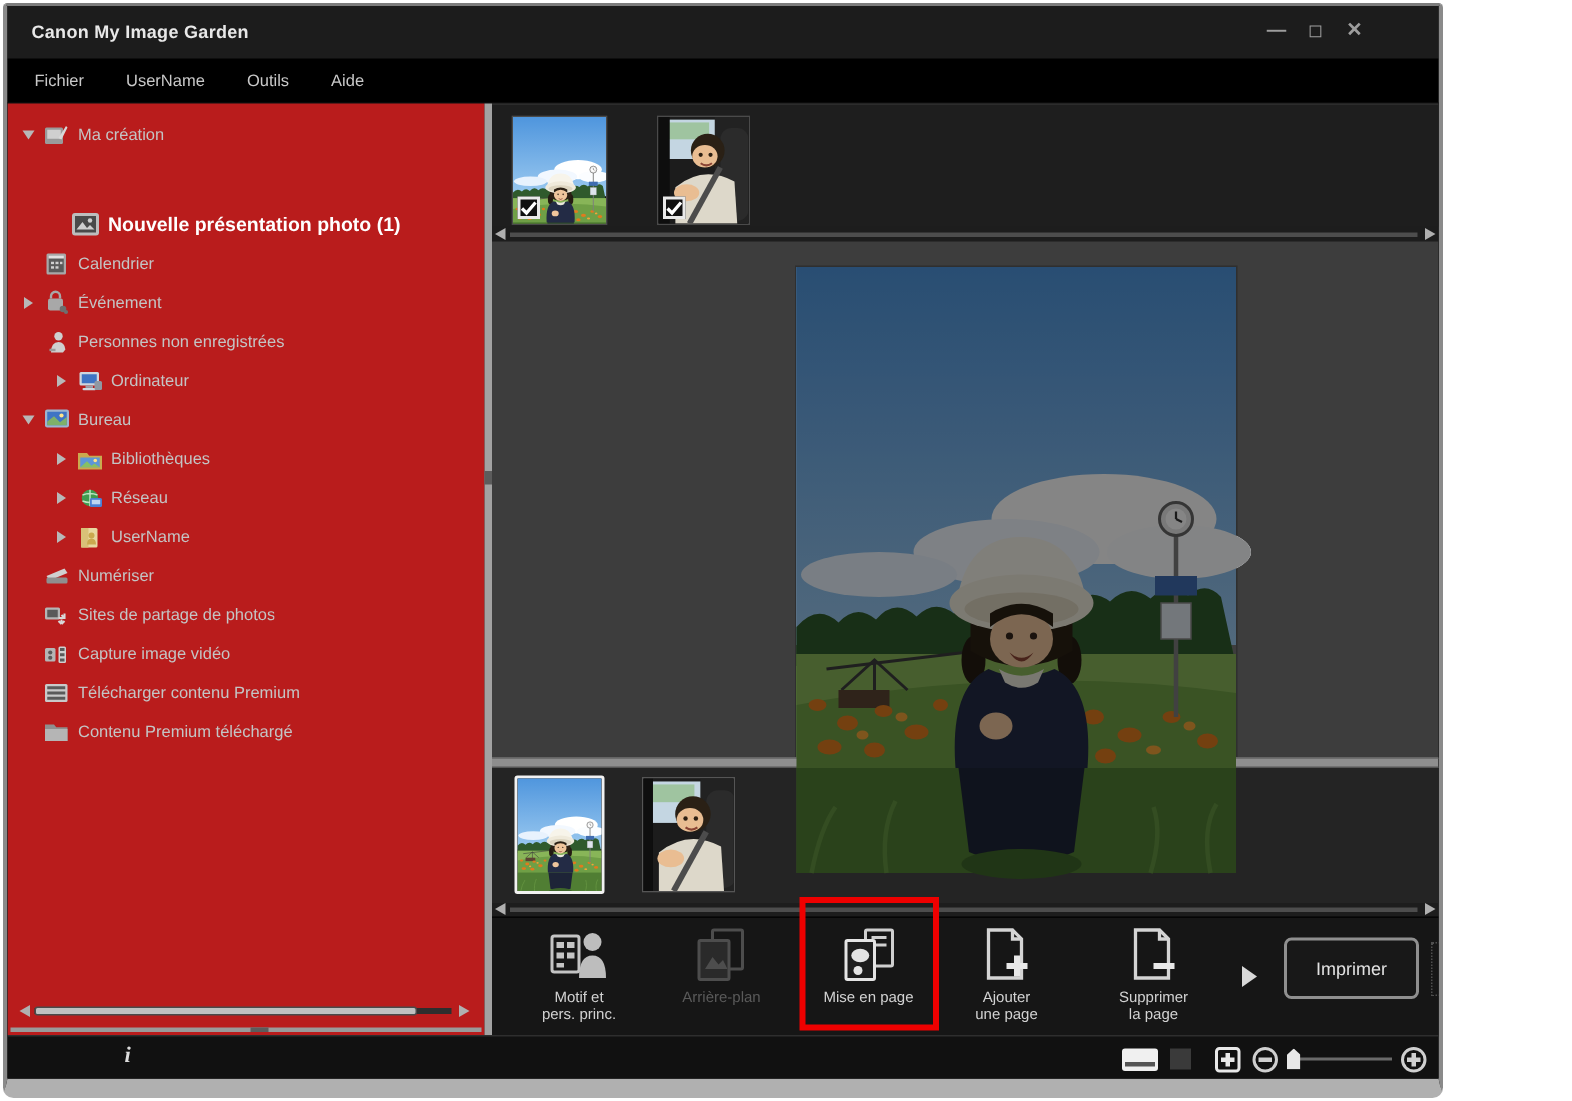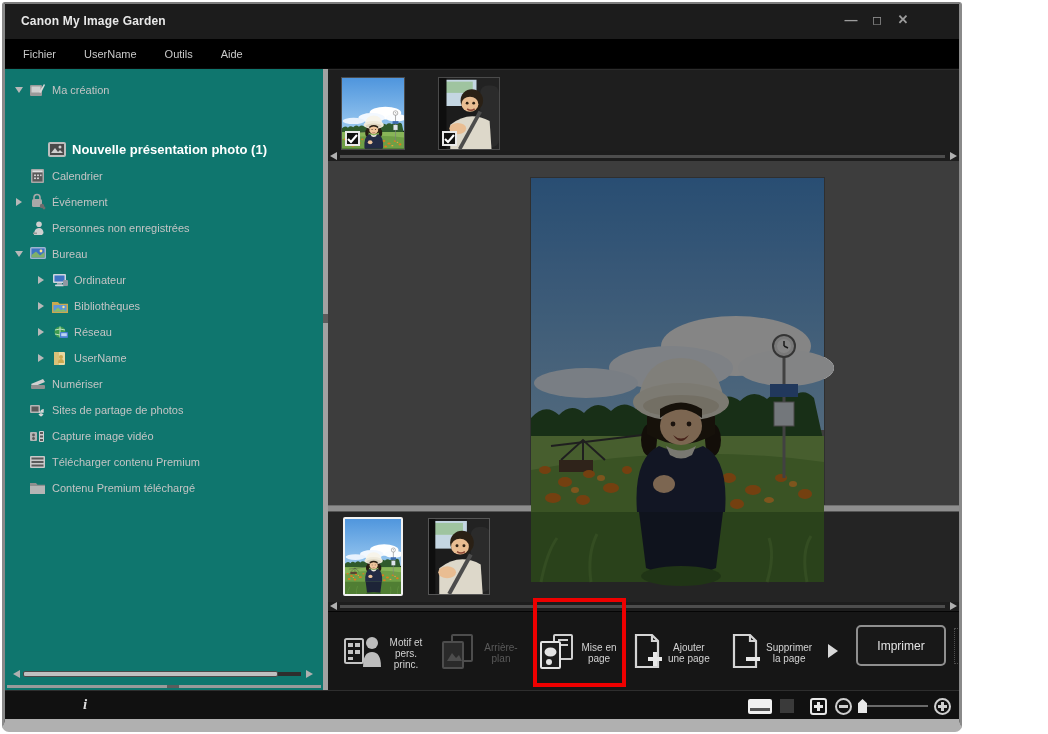--- a/index.html
+++ b/index.html
@@ -14,21 +14,21 @@
   .wbtn{width:16px;height:16px;color:#9d9d9d;font-size:13px;line-height:16px;text-align:center;cursor:default;}
   .wbtn.min{font-weight:bold;}
   .wbtn.max{font-size:12px;}
   .wbtn.close{font-weight:bold;}
   
   .menubar{height:29px;background:#000000;border-bottom:1px solid #0a0a0a;display:flex;align-items:center;}
   .menu-item{color:#c9c9c9;font-size:11px;padding:0 14px;height:100%;display:flex;align-items:center;}
   .menu-item:nth-child(1){margin-left:4px;}
   
   .content{position:relative;display:flex;height:621px;background:#161616;}
-  .sidebar{position:relative;width:318px;background:#0f766e;padding-top:8px;overflow:hidden;}
+  .sidebar{position:relative;width:318px;background:#b91c1c;padding-top:8px;overflow:hidden;}
   .splitter{width:5px;background:#a2a2a2;position:relative;}
   .splitter .grip{position:absolute;left:0;top:245px;width:5px;height:9px;background:#5c5c5c;}
   .main{position:relative;flex:1;background:#1d1d1d;}
   
   .trow{display:flex;align-items:center;height:26px;color:#c4c4c4;font-size:11px;white-space:nowrap;}
   .trow.sel{height:28px;color:#ffffff;font-size:13px;font-weight:bold;margin-top:32px;}
   .tw{width:12px;display:inline-flex;align-items:center;justify-content:center;flex:none;}
   .lvl0 .tw{margin-left:8px;}
   .lvl1 .tw{margin-left:30px;}
   .trow.sel .tw{margin-left:26px;}
@@ -59,21 +59,21 @@
   .photo-main{position:absolute;left:203px;top:17px;width:293px;height:327px;box-shadow:0 0 0 1px #2f2f2f;}
   .photo-main-dim{position:absolute;left:203px;top:0;width:293px;height:70px;filter:brightness(.52);}
   .thumb{position:absolute;border:1px solid #4a4a4a;background:#000;overflow:hidden;}
   .thumb svg{display:block;}
   .t1{left:13px;top:7px;width:64px;height:73px;}
   .t2{left:110px;top:7px;width:62px;height:73px;}
   .pt1{left:15px;top:5px;width:60px;height:79px;border:2px solid #f2f2f2;border-radius:2px;}
   .pt2{left:100px;top:6px;width:62px;height:77px;border:1px solid #555;}
   .chk{position:absolute;left:3px;bottom:3px;width:15px;height:15px;background:#101010;border:2px solid #e9e9e9;display:flex;align-items:center;justify-content:center;}
   
-  .tbtn{position:absolute;top:4px;width:86px;height:72px;display:flex;align-items:center;justify-content:flex-start;color:#d2d2d2;}
+  .tbtn{position:absolute;top:4px;width:86px;height:72px;display:flex;flex-direction:column;align-items:center;justify-content:flex-start;color:#d2d2d2;}
   .tbtn .ticn{height:42px;display:flex;align-items:center;justify-content:center;}
   .tbtn .tlbl{font-size:10px;line-height:11px;text-align:center;white-space:pre-line;margin-top:2px;}
   .tbtn.disabled{color:#5a5a5a;}
   .b-theme{left:15px;} .b-bg{left:110px;} .b-layout{left:208px;} .b-add{left:300px;} .b-del{left:398px;}
   .more-arrow{position:absolute;left:500px;top:32px;width:0;height:0;border-top:7px solid transparent;border-bottom:7px solid transparent;border-left:10px solid #d8d8d8;}
   .print-btn{position:absolute;left:528px;top:13px;width:90px;height:41px;background:#181818;border:2px solid #8f8f8f;border-radius:5px;color:#e2e2e2;font-size:12px;display:flex;align-items:center;justify-content:center;}
   .pager{position:absolute;left:626px;top:16px;width:84px;height:36px;border:1px dotted #4e4e4e;display:flex;align-items:center;}
   .pg-prev{width:40px;display:flex;align-items:center;justify-content:center;}
   .pg-prev .tri{width:0;height:0;border-top:8px solid transparent;border-bottom:8px solid transparent;border-right:13px solid #575757;}
   .pg-next{width:42px;height:34px;border:2px solid #909090;border-radius:4px;background:#1a1a1a;display:flex;align-items:center;justify-content:center;}
@@ -281,49 +281,49 @@
         <span class="ticon">
           <svg width="12" height="14" viewBox="0 0 12 14">
               <circle cx="7" cy="3.2" r="2.8" fill="#cfcfcf"></circle>
               <path d="M2,14 q0,-7 5,-7 q4,0 4.6,5 L10,14 Z" fill="#cfcfcf"></path>
               <rect x="1" y="11.5" width="4" height="1.6" fill="#9a9a9a"></rect>
             </svg>
         </span>
         <span class="tlabel">Personnes non enregistrées</span>
       </div>
 
-      <div class="trow lvl0">
-        <span class="tw">
-            <span class="exp-down"></span>
-          </span>
-        <span class="ticon">
-          <svg width="16" height="14" viewBox="0 0 16 14">
-              <rect width="16" height="12" rx="1.5" fill="#9db4cf"></rect>
-              <rect x="1.5" y="1.5" width="13" height="9" fill="#3f74c4"></rect>
-              <path d="M1.5,8 L6,4.5 L10,8.5 L14.5,5 V10.5 H1.5 Z" fill="#7fb069"></path>
-              <circle cx="11" cy="4" r="1.4" fill="#ffe48a"></circle>
-            </svg>
-        </span>
-        <span class="tlabel">Bureau</span>
-      </div>
-
       <div class="trow lvl1">
         <span class="tw">
             <span class="exp-right"></span>
           </span>
         <span class="ticon">
           <svg width="16" height="13" viewBox="0 0 16 13">
               <rect x="1" y="0" width="13" height="9" rx="1" fill="#cfd6de"></rect>
               <rect x="2.5" y="1.5" width="10" height="6" fill="#3f74c4"></rect>
               <rect x="5" y="9" width="5" height="1.6" fill="#9aa3ad"></rect>
               <rect x="3" y="10.6" width="9" height="1.6" rx=".8" fill="#cfd6de"></rect>
               <rect x="11" y="6" width="5" height="6" rx="1" fill="#8f98a3"></rect>
             </svg>
         </span>
         <span class="tlabel">Ordinateur</span>
+      </div>
+
+      <div class="trow lvl0">
+        <span class="tw">
+            <span class="exp-down"></span>
+          </span>
+        <span class="ticon">
+          <svg width="16" height="14" viewBox="0 0 16 14">
+              <rect width="16" height="12" rx="1.5" fill="#9db4cf"></rect>
+              <rect x="1.5" y="1.5" width="13" height="9" fill="#3f74c4"></rect>
+              <path d="M1.5,8 L6,4.5 L10,8.5 L14.5,5 V10.5 H1.5 Z" fill="#7fb069"></path>
+              <circle cx="11" cy="4" r="1.4" fill="#ffe48a"></circle>
+            </svg>
+        </span>
+        <span class="tlabel">Bureau</span>
       </div>
 
       <div class="trow lvl1">
         <span class="tw">
             <span class="exp-right"></span>
           </span>
         <span class="ticon">
           <svg width="16" height="13" viewBox="0 0 16 13">
               <path d="M0,2 h6 l1.5,1.8 H16 V13 H0 Z" fill="#caa94f"></path>
               <rect x="1.5" y="5" width="13" height="6.5" fill="#5d96d8"></rect>

